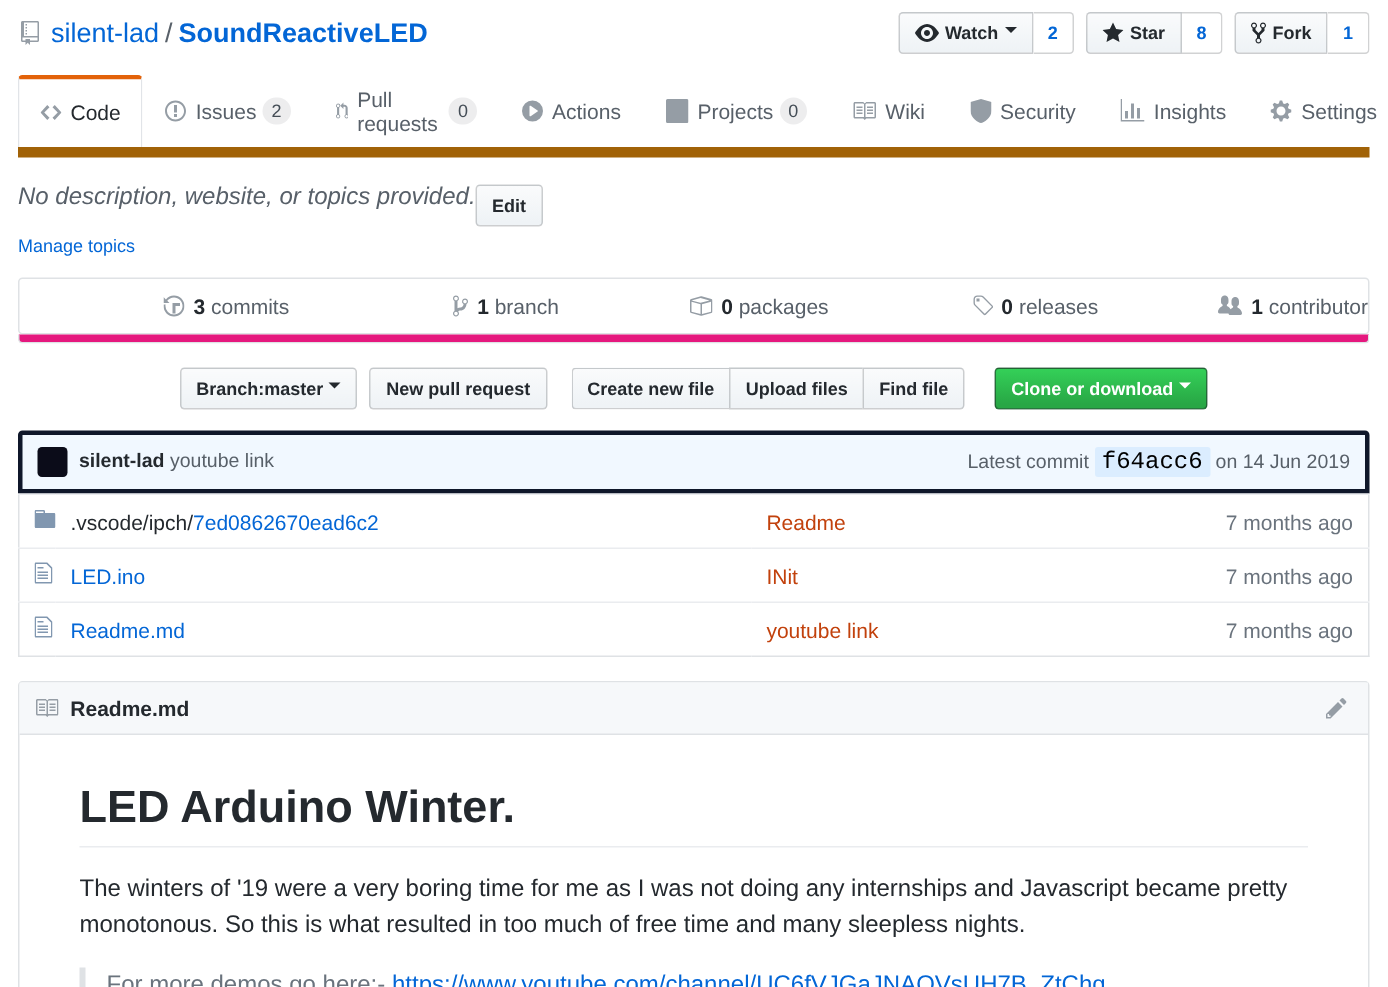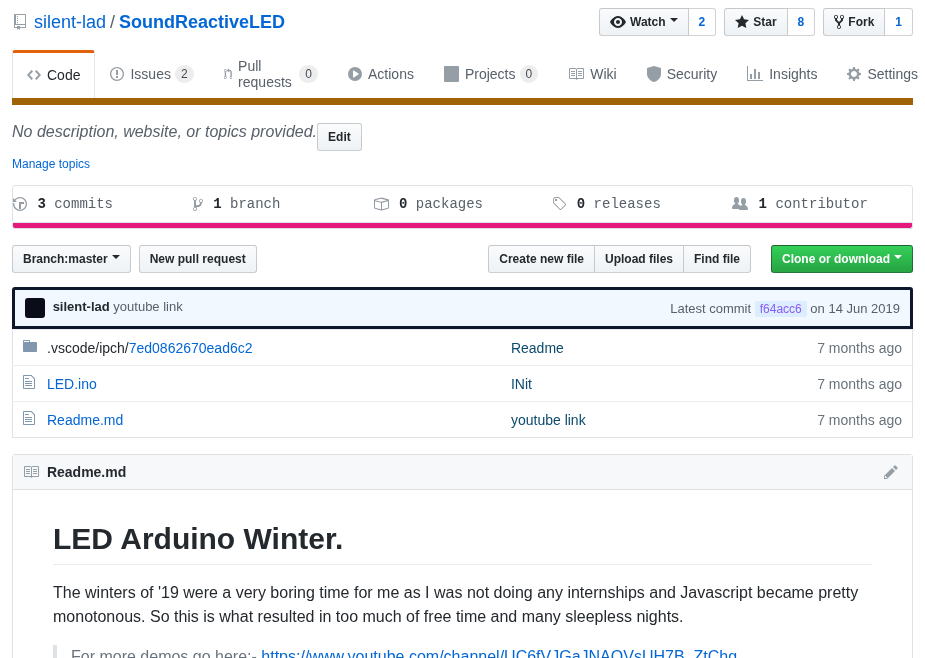--- a/index.html
+++ b/index.html
@@ -30,52 +30,52 @@
 .reponav .counter { background: rgba(27,31,35,.08); border-radius: 20px; font-size: 12px; padding: 2px 6px; margin-left:4px; color:#444d56;}
 
 
 .repo-meta { display:flex; justify-content:flex-start; align-items:flex-start; padding: 18px 0 6px; }
 .repo-meta .desc { font-style: italic; color: #586069; font-size:16px; }
 .btn-sm { font-size:12px; padding:3px 10px; }
 .topic-link { font-size:12px; color:#0366d6; cursor:pointer; display:block; margin-bottom:14px;}
 
 
 .numbers-summary { display:flex; border:1px solid #dfe2e5; border-radius:3px; margin-bottom:0; overflow:hidden;}
-.numbers-summary li { flex:1; list-style:none; text-align:left; padding:10px 0;font-family:Liberation Mono, monospace; }
+.numbers-summary li { flex:1; list-style:none; text-align:right; padding:10px 0; }
 .numbers-summary li a { color:#586069; }
 .numbers-summary li svg { fill:#959da5; vertical-align:text-bottom; margin-right:2px;}
 .numbers-summary strong { color:#24292e; }
 .lang-bar { height:6px; background:#e5187e; border:1px solid #dfe2e5; border-top:0; border-radius:0 0 3px 3px; margin-bottom:16px;}
 
 
-.file-nav { display:flex; justify-content:space-between; margin-bottom:14px; }
+.file-nav { display:flex; justify-content:center; margin-bottom:14px; }
 .file-nav-left { display:flex; gap:8px; }
 .file-nav-right { display:flex; gap:0; }
 .btn-group { display:flex; }
 .btn-group .btn { border-radius:0; border-right-width:0;}
 .btn-group .btn:first-child { border-radius:3px 0 0 3px;margin-left:16px;}
 .btn-group .btn:last-child { border-right-width:1px; border-radius:0 3px 3px 0;}
 .btn-primary { background:linear-gradient(-180deg,#34d058,#28a745 90%); color:#fff; border-color:rgba(27,31,35,.5);}
 .btn-primary.with-caret { border-radius:3px; margin-left:20px;}
 
 
 .commit-tease { background:#f1f8ff; border:3px solid #0f172a; border-radius:3px 3px 0 0; padding:8px 10px; display:flex; justify-content:space-between; align-items:center; font-size:13px;}
 .commit-tease .author-av { width:20px; height:20px; background:#0b0c19; border-radius:3px; display:inline-block; vertical-align:middle; margin-right:4px;}
 .commit-tease .author { font-weight:600; color:#24292e; }
 .commit-tease .msg { color:#586069; }
-.commit-tease .sha { font-family:Liberation Sans, sans-serif; font-size:12px; background:#dbedff; padding:1px 5px; border-radius:2px; color:#8b5cf6;}
+.commit-tease .sha { font-family:Liberation Mono, monospace; font-size:16px; background:#dbedff; padding:1px 5px; border-radius:2px; color:#000000;}
 .commit-tease .right { color:#586069; }
 
 
 .files { width:100%; border:1px solid #dfe2e5; border-top:0; border-collapse:collapse; margin-bottom:16px;}
 .files td { padding:8px 10px; border-top:1px solid #eaecef; font-size:14px; vertical-align:middle;}
 .files .icon-cell { width:20px; padding-right:0;}
 .files .icon-cell svg { fill:rgba(3,47,98,.5);}
 .files .content a { color:#0366d6;}
-.files .message { color:#0c4a6e;}
+.files .message { color:#c2410c;}
 .files .age { color:#6a737d; text-align:right; white-space:nowrap;}
 
 
 .readme-box { border:1px solid #dfe2e5; border-radius:3px; }
 .readme-head { background:#f6f8fa; border-bottom:1px solid #dfe2e5; padding:9px 10px; display:flex; justify-content:space-between; align-items:center; font-size:14px; font-weight:600;}
 .readme-head svg { fill:#959da5; vertical-align:text-bottom; margin-right:4px;}
 .readme-body { padding: 32px 40px; }
 .readme-body h1 { font-size:30px; font-weight:600; border-bottom:1px solid #eaecef; padding-bottom:8px; margin-bottom:16px;}
 .readme-body p { margin-bottom:16px; line-height:1.5; font-size:16px;}
 .readme-body blockquote { border-left:4px solid #dfe2e5; padding:0 14px; color:#6a737d; margin-bottom:16px;}

